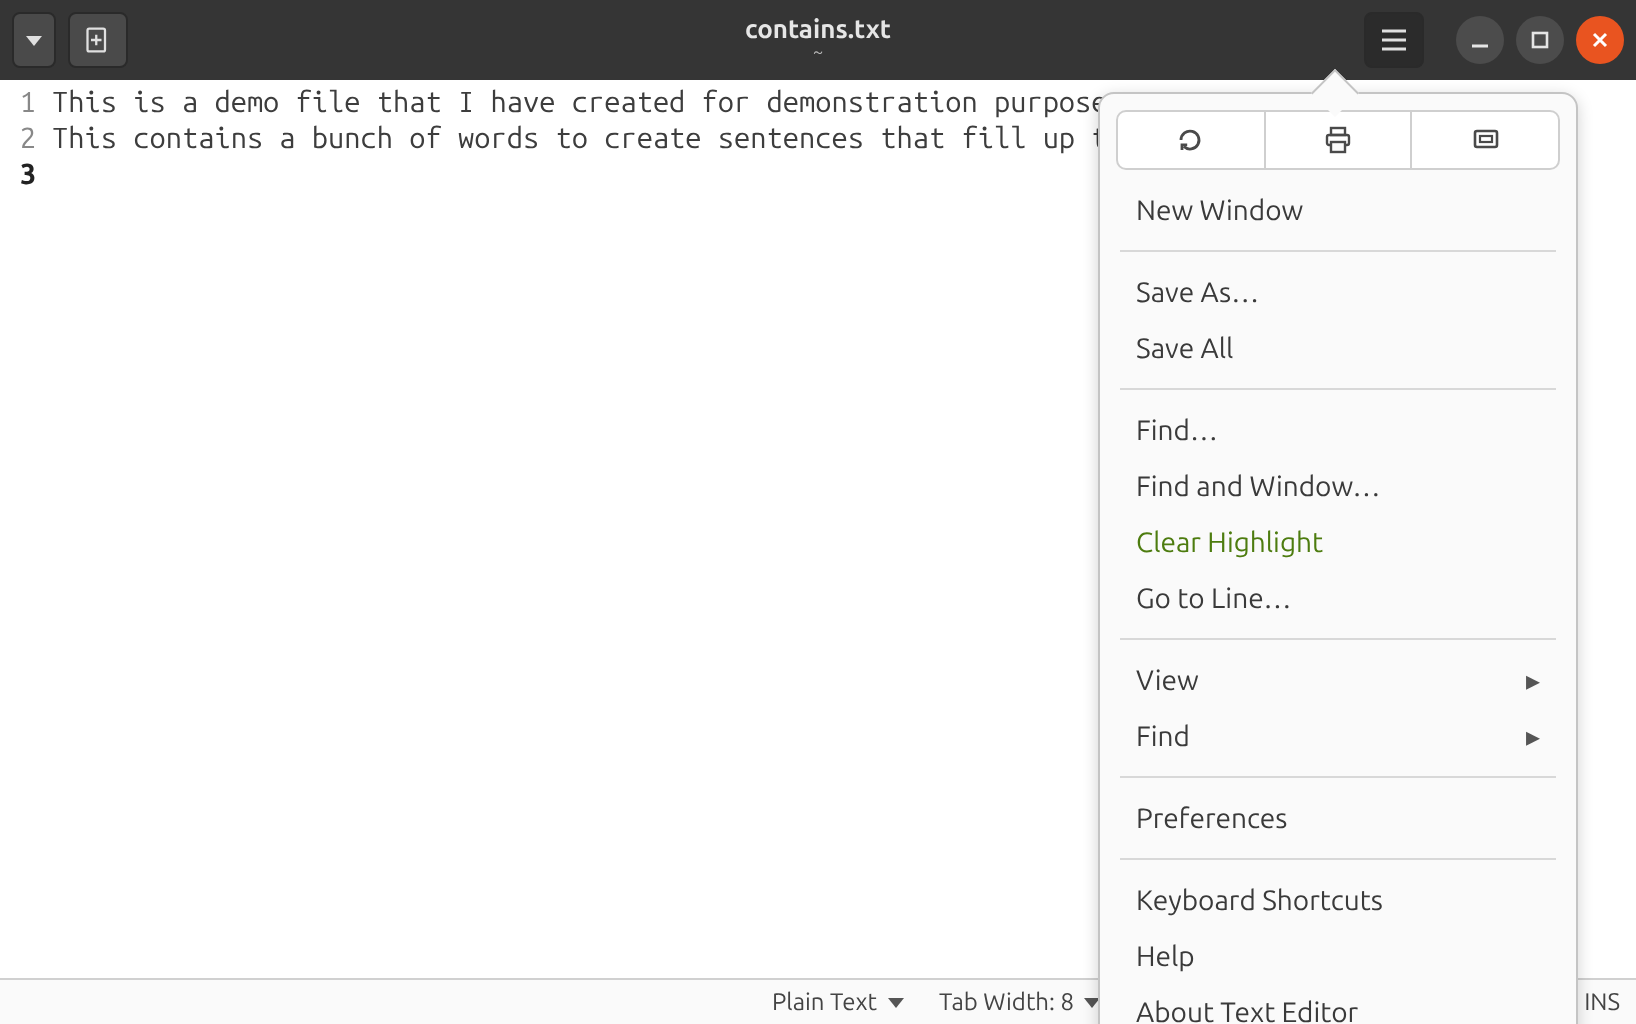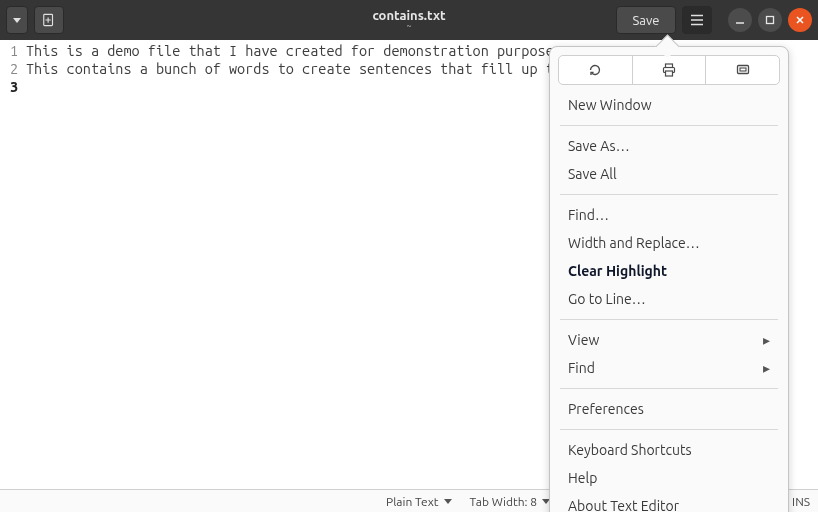--- a/index.html
+++ b/index.html
@@ -126,21 +126,21 @@
     color: #4a4a4a;
   }
   .pop-iconbtn + .pop-iconbtn { border-left: 1px solid #cfcfcf; }
   .pop-item {
     padding: 6px 10px;
     cursor: pointer;
     border-radius: 4px;
     color: #3a3a3a;
     display: flex; align-items: center; justify-content: space-between;
   }
-  .pop-item.disabled { color: #0f172a; cursor: default; font-weight: bold; }
+  .pop-item.disabled { color: #4d7c0f; cursor: default; }
   .pop-sep { height: 1px; background: #d8d8d8; margin: 6px 2px; }
   .sub-arrow { color: #555; }
 
   .statusbar {
     position: absolute;
     bottom: 0; left: 0; right: 0;
     height: 23px;
     background: #fafafa;
     border-top: 1px solid #d0d0d0;
     display: flex;
@@ -173,21 +173,20 @@
         <rect x="2" y="1.5" width="10" height="13" rx="1" fill="none" stroke="#e0e0e0" stroke-width="1.3"></rect>
         <path d="M7 5v6M4 8h6" stroke="#e0e0e0" stroke-width="1.3"></path>
       </svg>
     </div>
   </div>
   <div class="tb-center">
     <div>contains.txt</div>
     <div class="subtitle">~</div>
   </div>
   <div class="tb-right">
-    <div class="btn btn-save">Save</div>
     <div class="btn btn-hamburger">
       <svg width="14" height="12" viewBox="0 0 14 12">
         <path d="M1 1.5h12M1 6h12M1 10.5h12" stroke="#e0e0e0" stroke-width="1.6"></path>
       </svg>
     </div>
     <div class="win-spacer"></div>
     <div class="win-btn">
       <svg width="10" height="10" viewBox="0 0 10 10">
           <path d="M1 8h8" stroke="#e6e6e6" stroke-width="1.5"></path>
         </svg>
@@ -248,21 +247,21 @@
       <span>Save As…</span>
     </div>
   <div class="pop-item">
       <span>Save All</span>
     </div>
   <div class="pop-sep"></div>
   <div class="pop-item">
       <span>Find…</span>
     </div>
   <div class="pop-item">
-      <span>Width and Replace…</span>
+      <span>Find and Window…</span>
     </div>
   <div class="pop-item disabled">
       <span>Clear Highlight</span>
     </div>
   <div class="pop-item">
       <span>Go to Line…</span>
     </div>
   <div class="pop-sep"></div>
   <div class="pop-item">
     <span>View</span>

